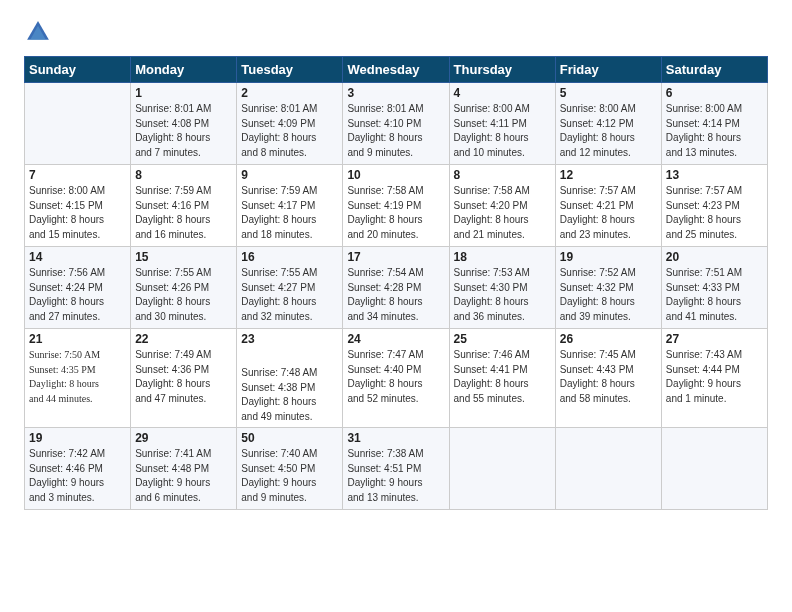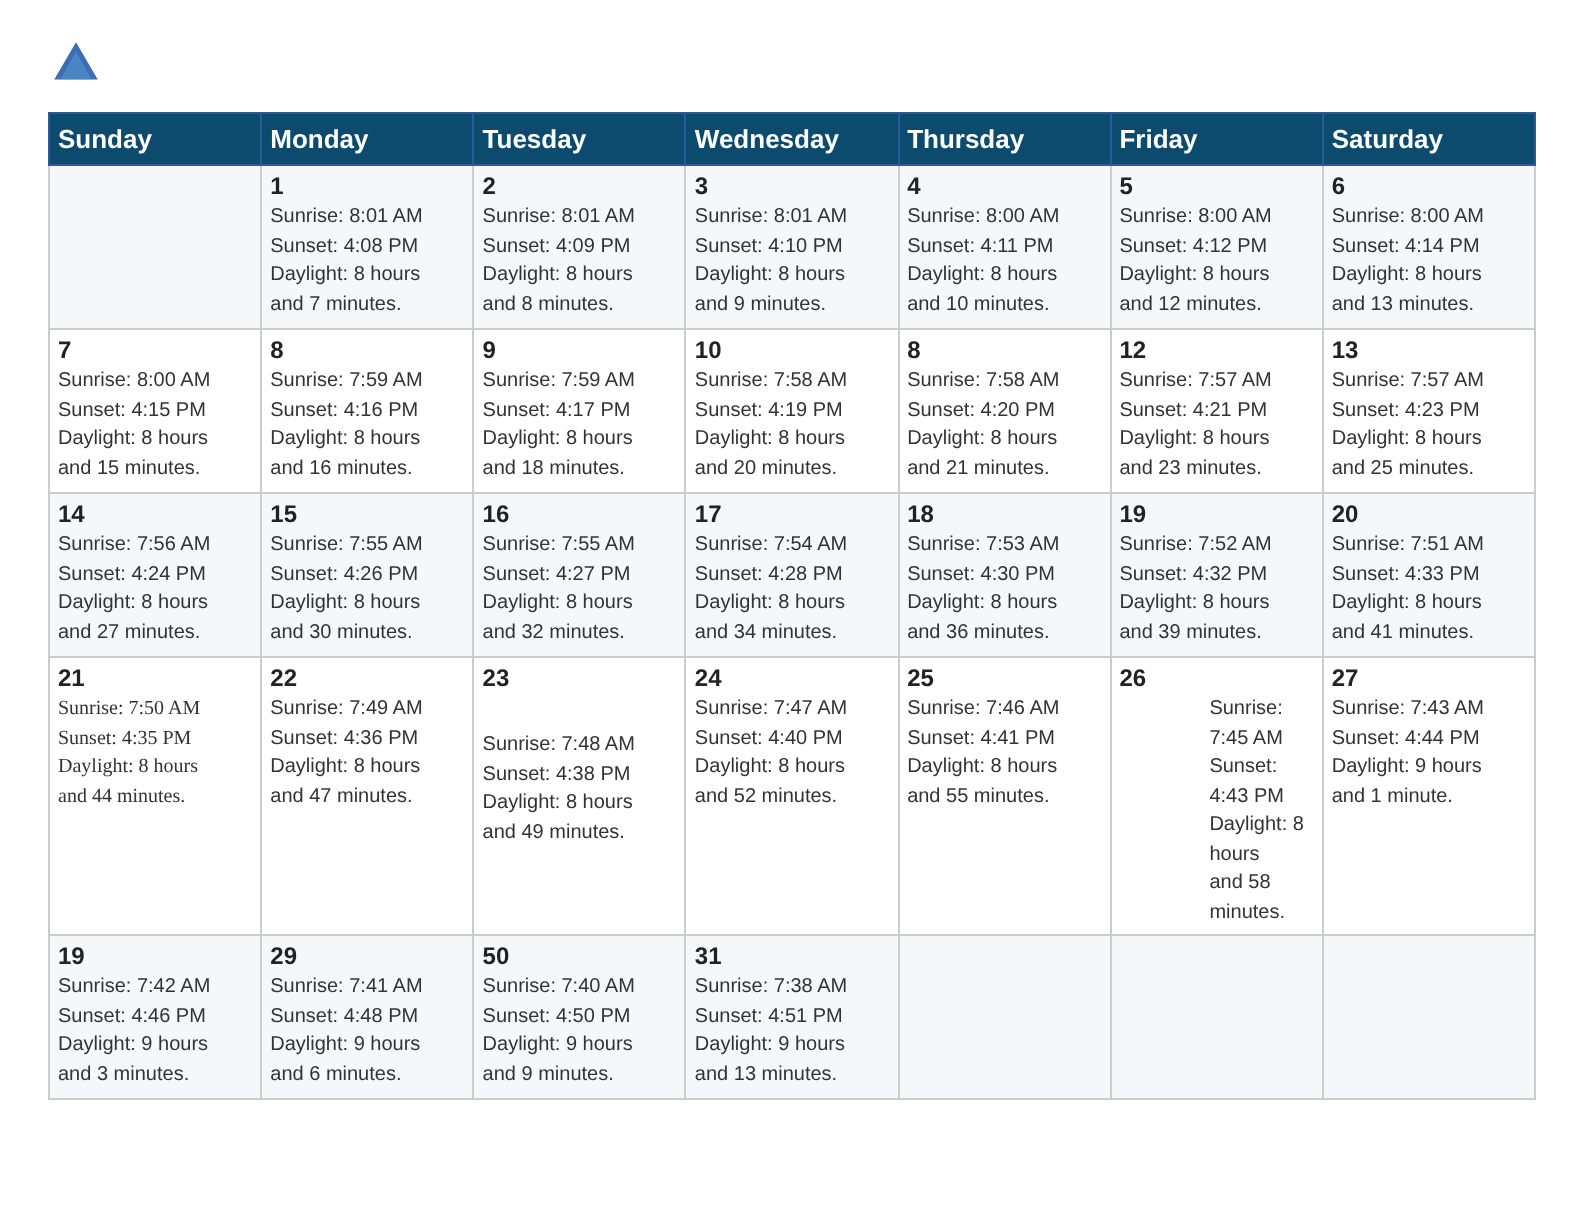--- a/index.html
+++ b/index.html
@@ -301,21 +301,21 @@
           </td>
           <td>
             <span class="day-num">25</span>
             <div class="cell-text" style="white-space: pre-line;">Sunrise: 7:46 AM
 Sunset: 4:41 PM
 Daylight: 8 hours
 and 55 minutes.</div>
           </td>
           <td>
             <span class="day-num">26</span>
-            <div class="cell-text" style="white-space: pre-line; margin-left: 45px;">Sunrise: 7:45 AM
+            <div class="cell-text" style="white-space: pre-line;">Sunrise: 7:45 AM
 Sunset: 4:43 PM
 Daylight: 8 hours
 and 58 minutes.</div>
           </td>
           <td>
             <span class="day-num">27</span>
             <div class="cell-text" style="white-space: pre-line;">Sunrise: 7:43 AM
 Sunset: 4:44 PM
 Daylight: 9 hours
 and 1 minute.</div>

